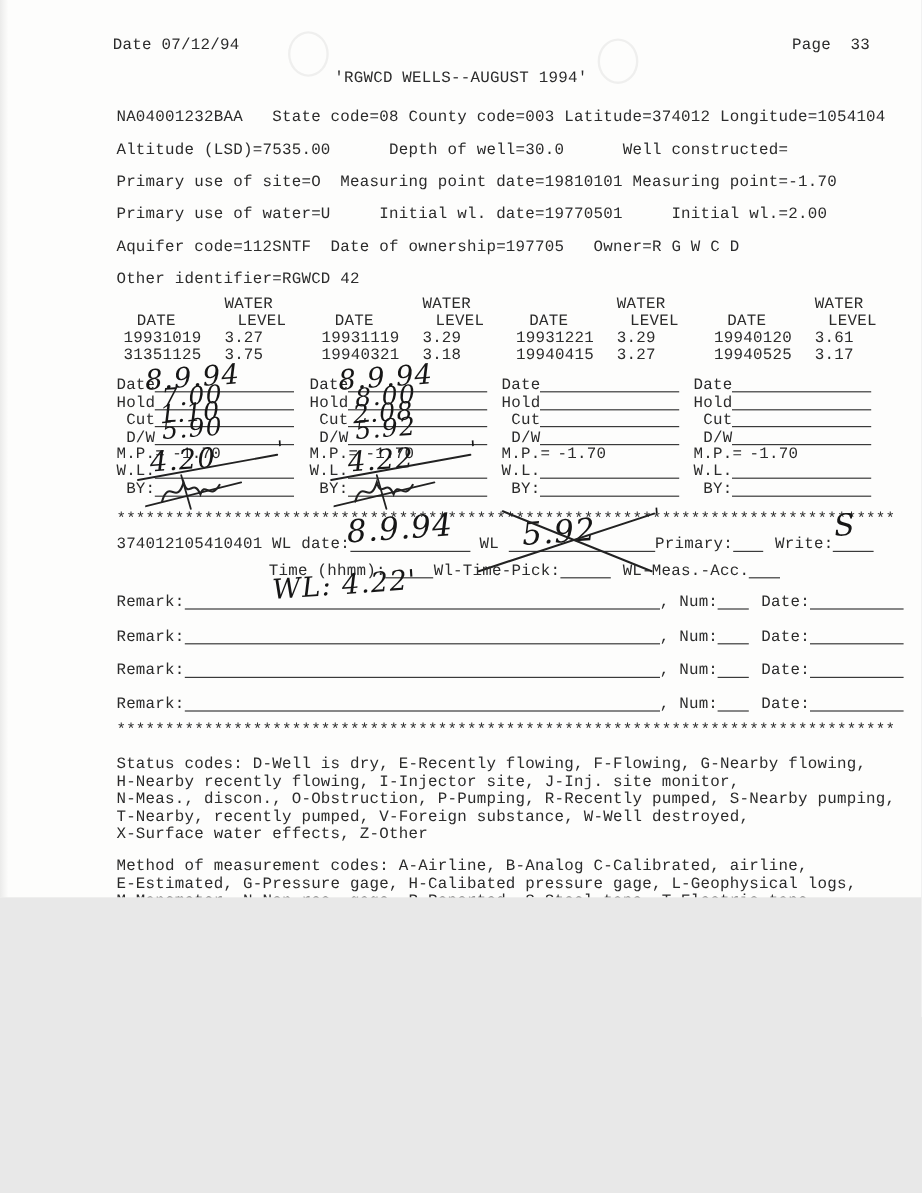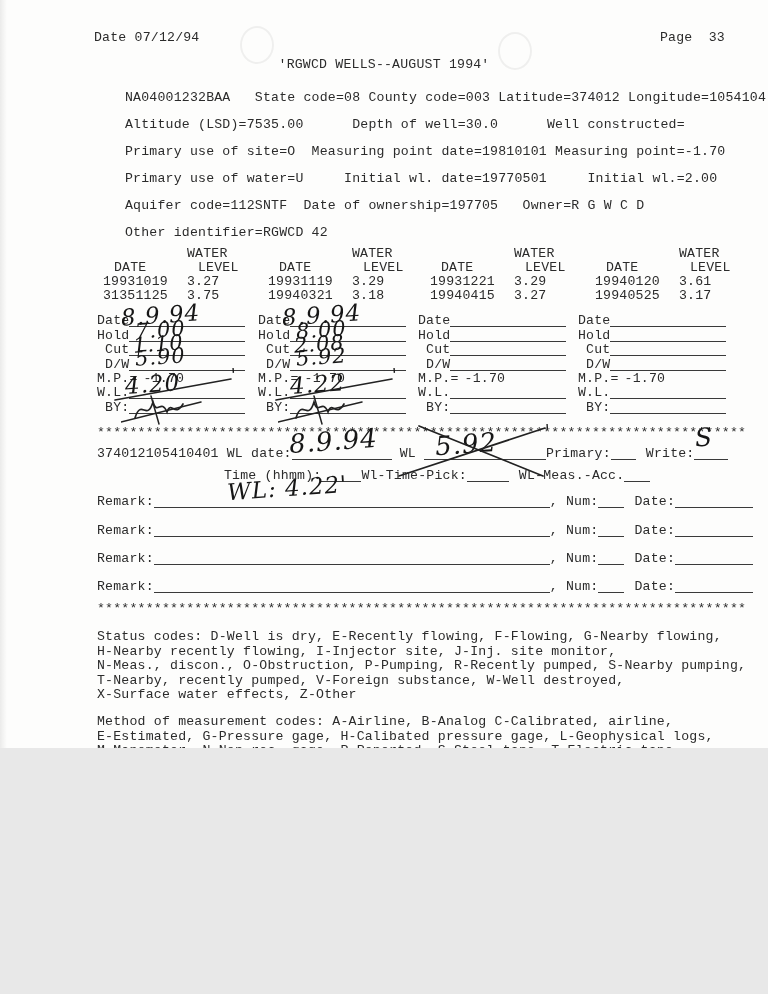--- a/index.html
+++ b/index.html
@@ -7,21 +7,21 @@
     position:relative;width:768px;height:748px;margin:0 auto;
     background:#fdfdfc;overflow:hidden;
     font-family:"Liberation Mono","DejaVu Sans Mono",monospace;
     font-size:13.2px;color:#2b2b2b;letter-spacing:0.2px;
   }
   .scan-edge{position:absolute;left:0;top:0;width:7px;height:100%;
     background:linear-gradient(to right,rgba(0,0,0,0.07),rgba(0,0,0,0));}
   .t{position:absolute;white-space:pre;}
   .pre{position:absolute;white-space:pre-wrap;line-height:14.6px;}
   .info{position:absolute;left:97px;top:84px;line-height:27px;}
-  .info div{white-space:pre;margin-left:28px;}
+  .info div{white-space:pre;}
   .center{text-align:center;}
   
   .wlcol{position:absolute;top:247px;line-height:13.9px;}
   .wlrow{display:flex;}
   .wlrow .c1{width:84px;white-space:pre;}
   .wlrow .c2{white-space:pre;}
   .ind{padding-left:11px;}
   
   .fblock{position:absolute;top:314px;width:148px;}
   .frow{display:flex;align-items:flex-end;height:14.4px;}

